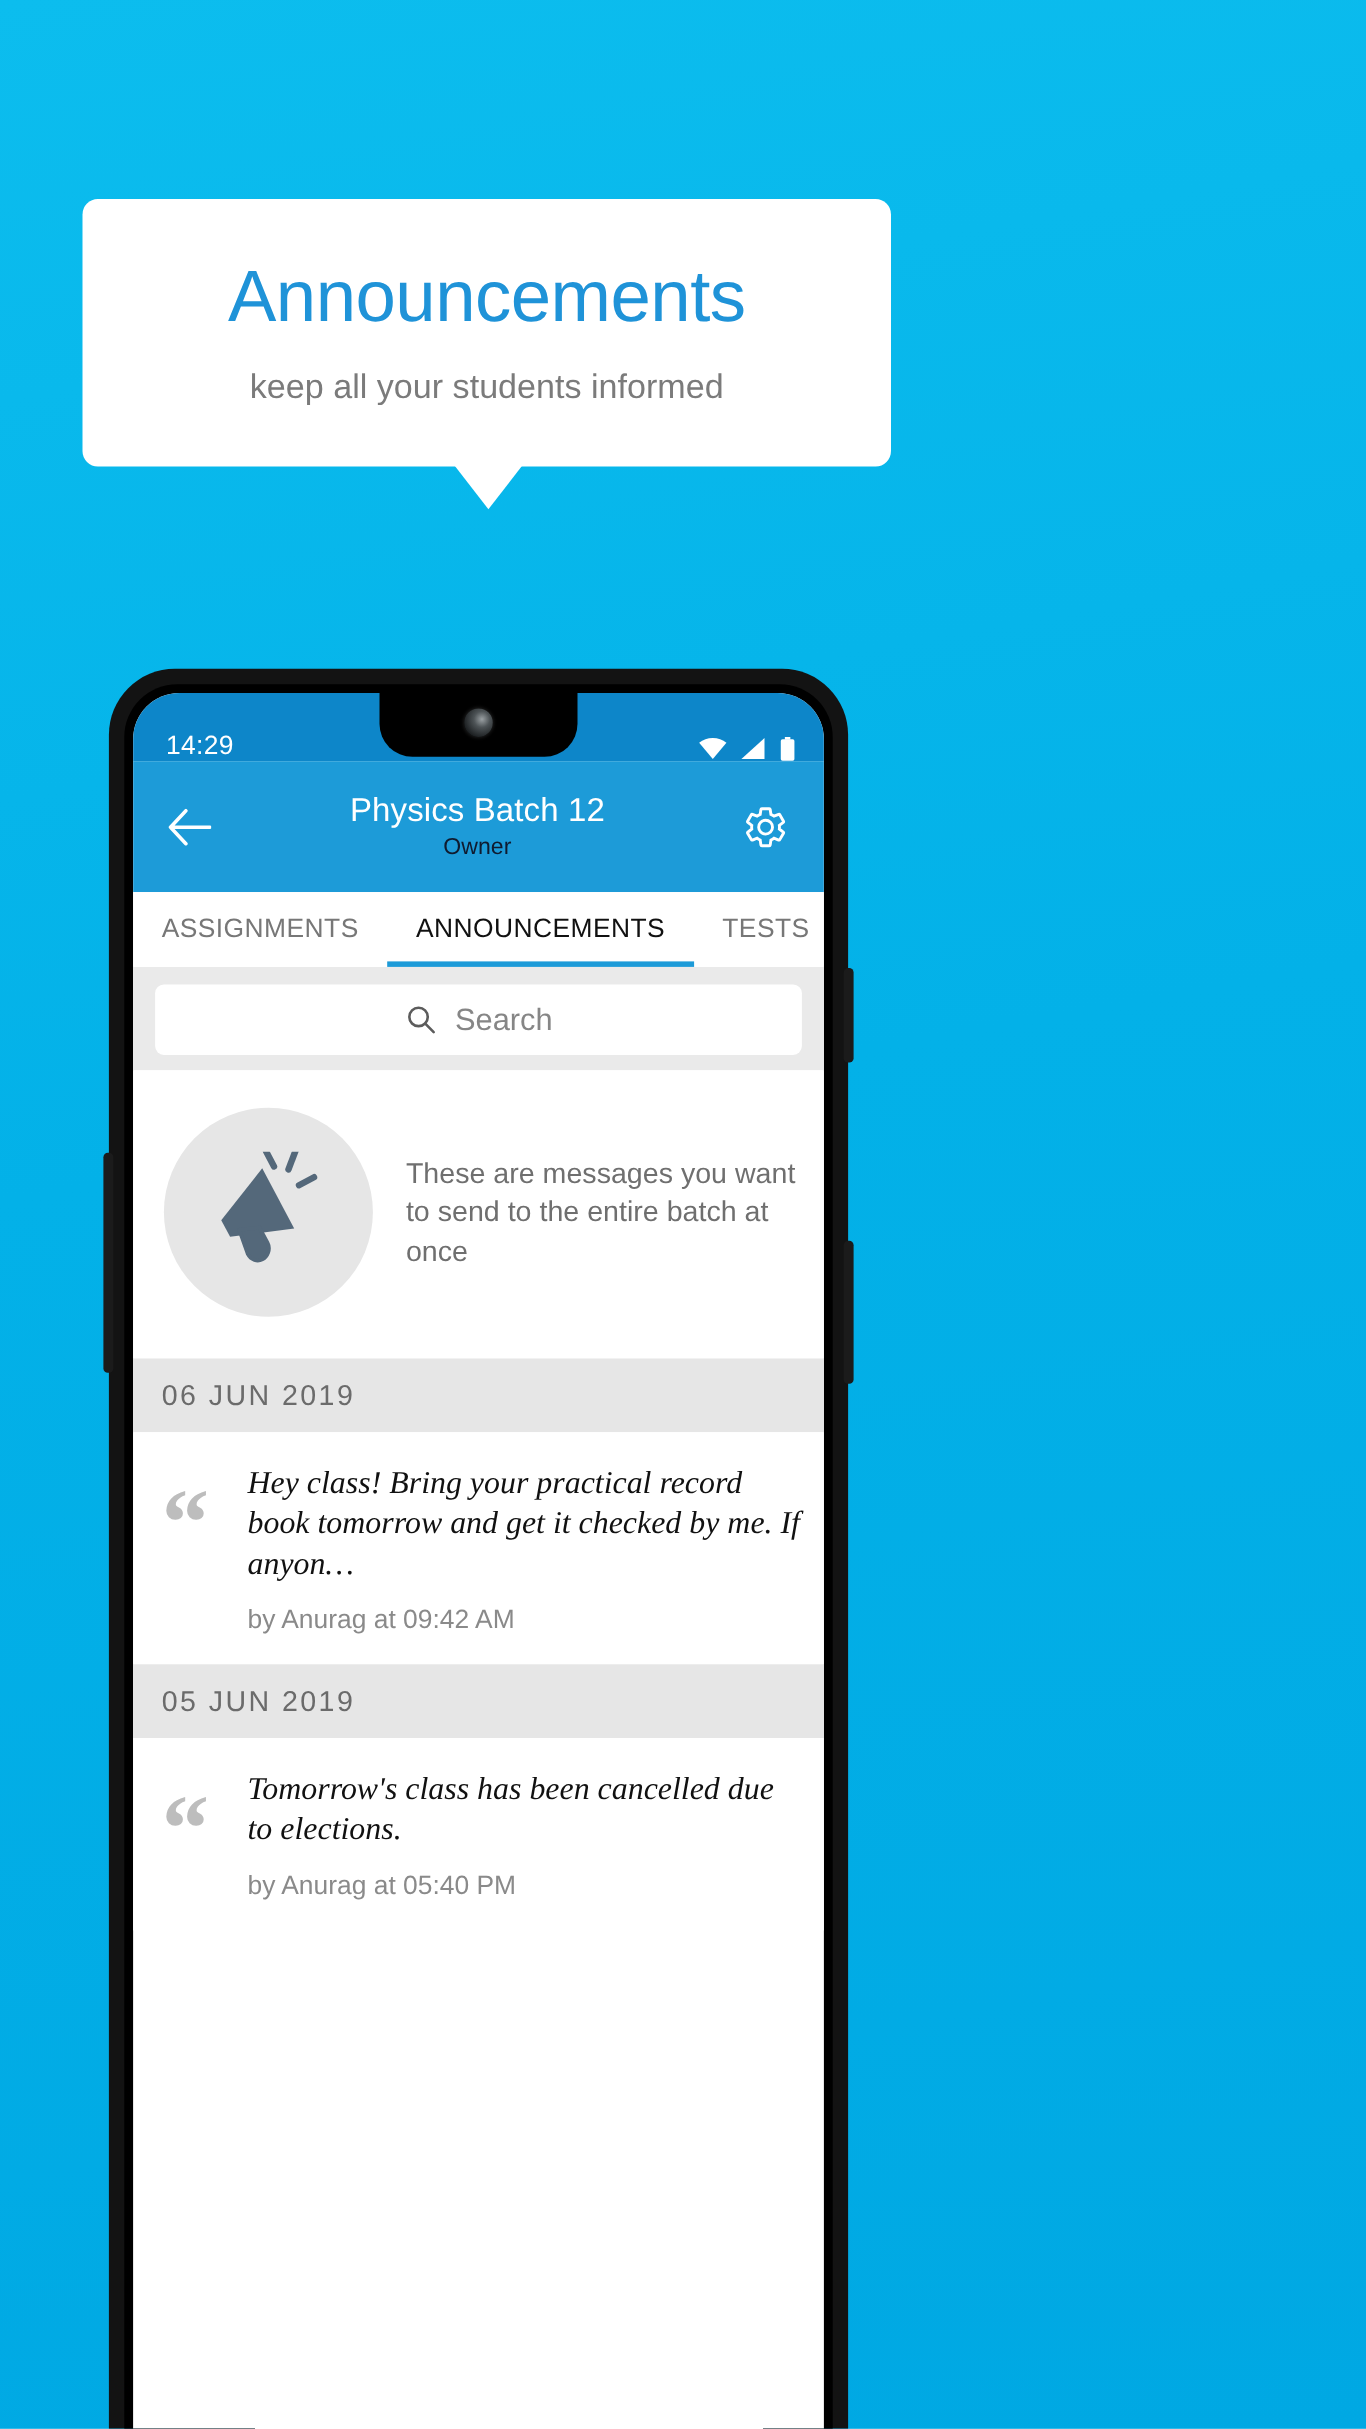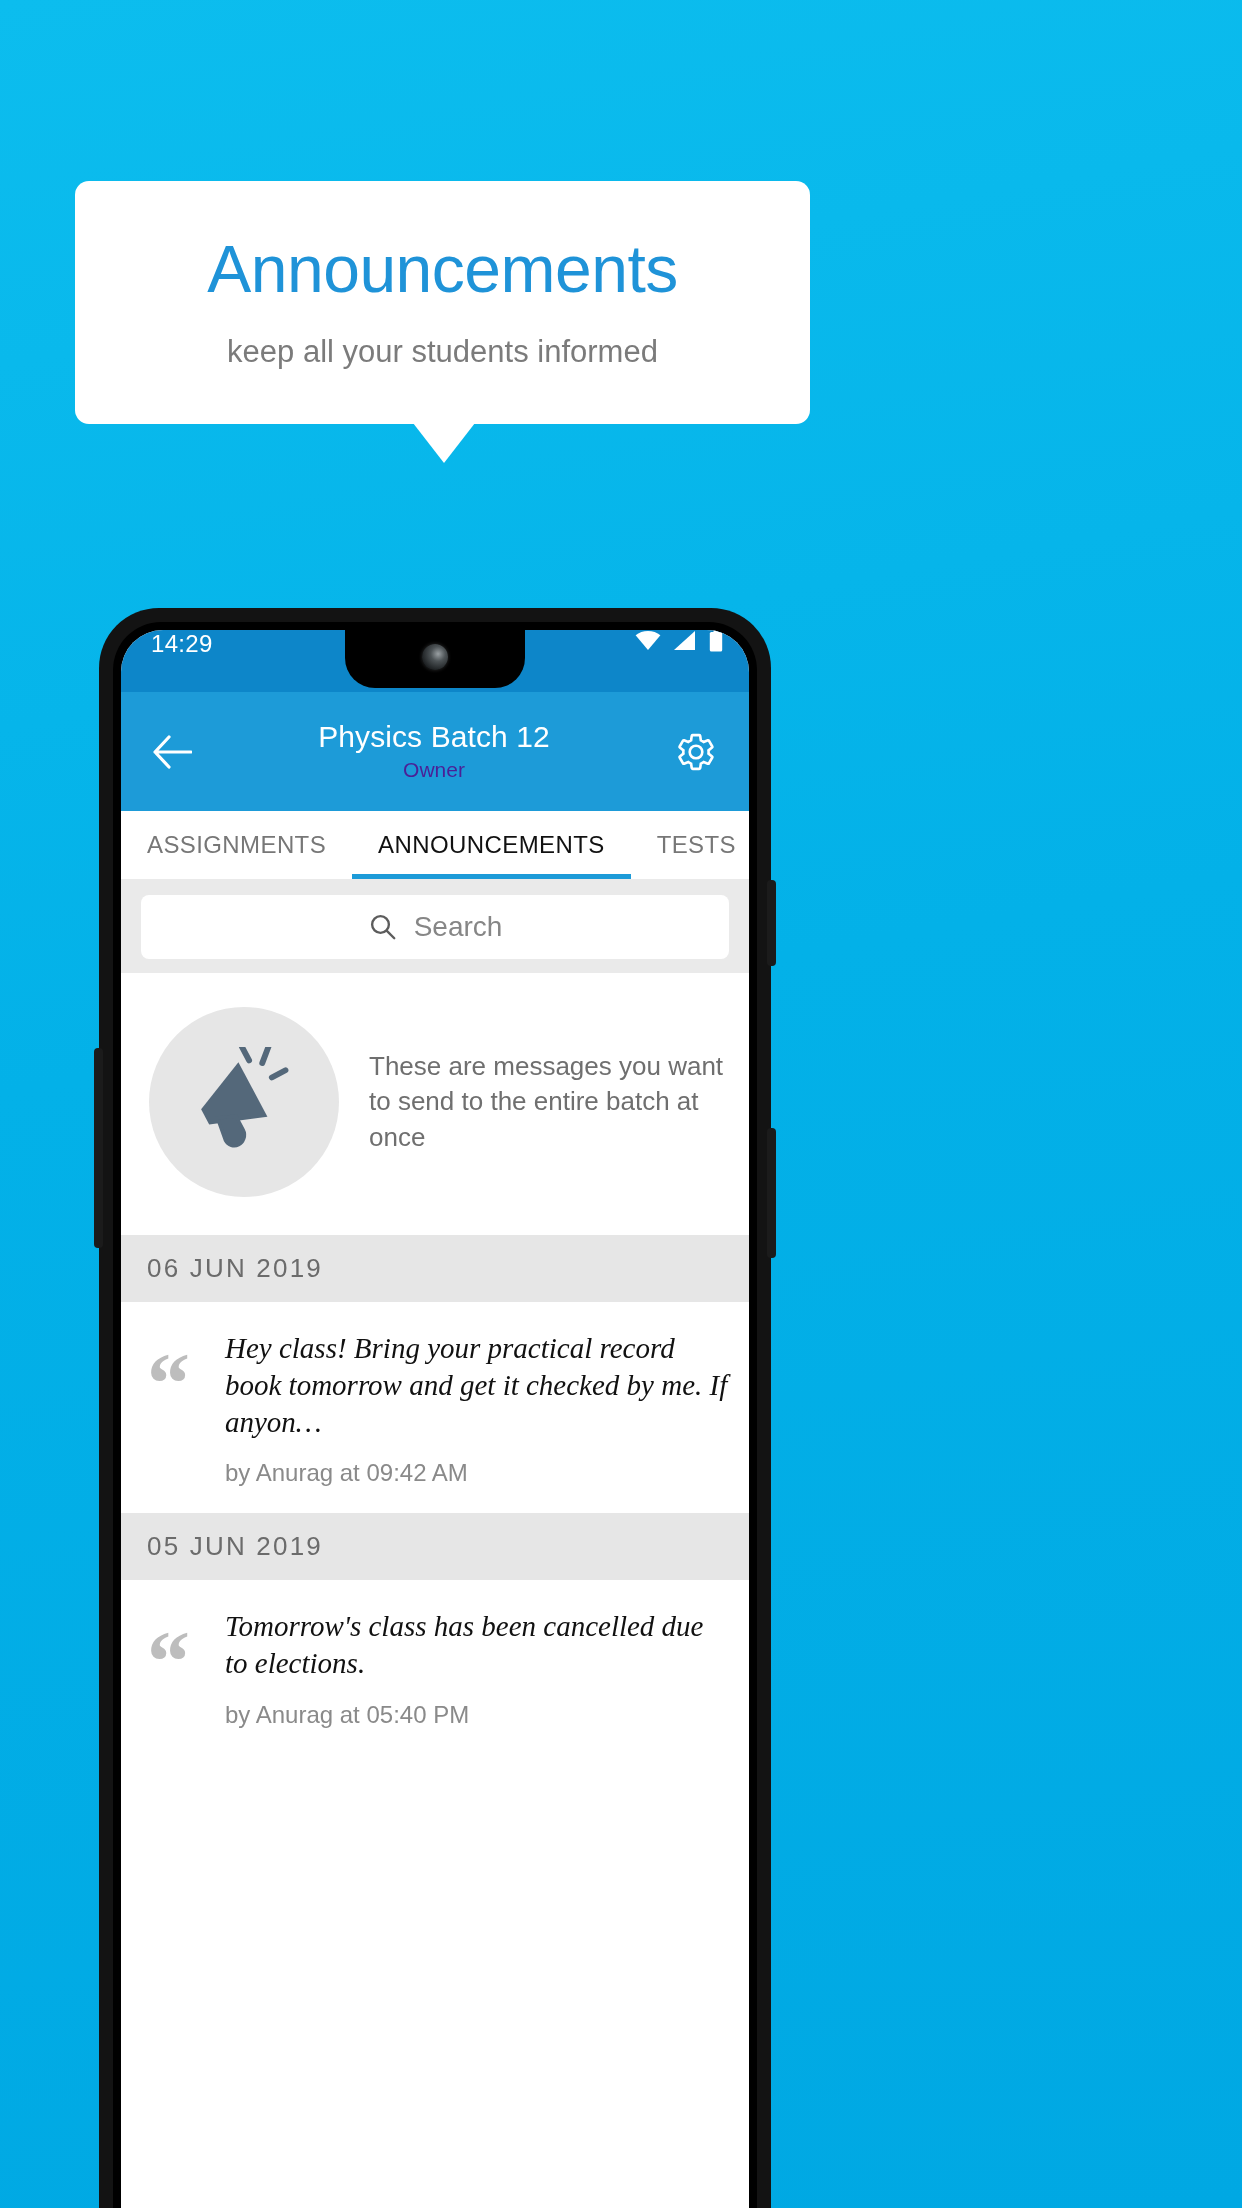--- a/index.html
+++ b/index.html
@@ -78,21 +78,21 @@
   #btn-right-1 { left: 668px; top: 272px; width: 9px; height: 86px; }
   #btn-right-2 { left: 668px; top: 520px; width: 9px; height: 130px; }
   #btn-left-1  { left: -5px;  top: 440px; width: 9px; height: 200px; }
 
   
   #status-bar {
     position: relative;
     height: 62px;
     background: #0d86c9;
     display: flex;
-    align-items: flex-start;
+    align-items: flex-end;
     justify-content: space-between;
     padding: 0 26px 0 30px;
   }
   #status-time {
     color: #ffffff; font-size: 24px; font-weight: 500;
     letter-spacing: 0.3px;
     z-index: 3;
   }
   #status-icons {
     display: flex; align-items: center; gap: 12px;
@@ -137,21 +137,21 @@
     width: 58px; height: 58px;
     display: flex; align-items: center; justify-content: center;
     flex: 0 0 auto;
   }
   #app-bar-titles {
     flex: 1 1 auto;
     display: flex; flex-direction: column; align-items: center;
     margin-top: -2px;
   }
   #app-title { color: #ffffff; font-size: 30px; font-weight: 500; letter-spacing: 0.1px; }
-  #app-subtitle { color: #4c1d95; font-size: 21px; font-weight: 400; margin-top: 4px; opacity: 0.97; }
+  #app-subtitle { color: #0f172a; font-size: 21px; font-weight: 400; margin-top: 4px; opacity: 0.97; }
   #settings-btn {
     width: 58px; height: 58px;
     display: flex; align-items: center; justify-content: center;
     flex: 0 0 auto;
   }
 
   
   #tabs {
     height: 68px;
     background: #ffffff;

